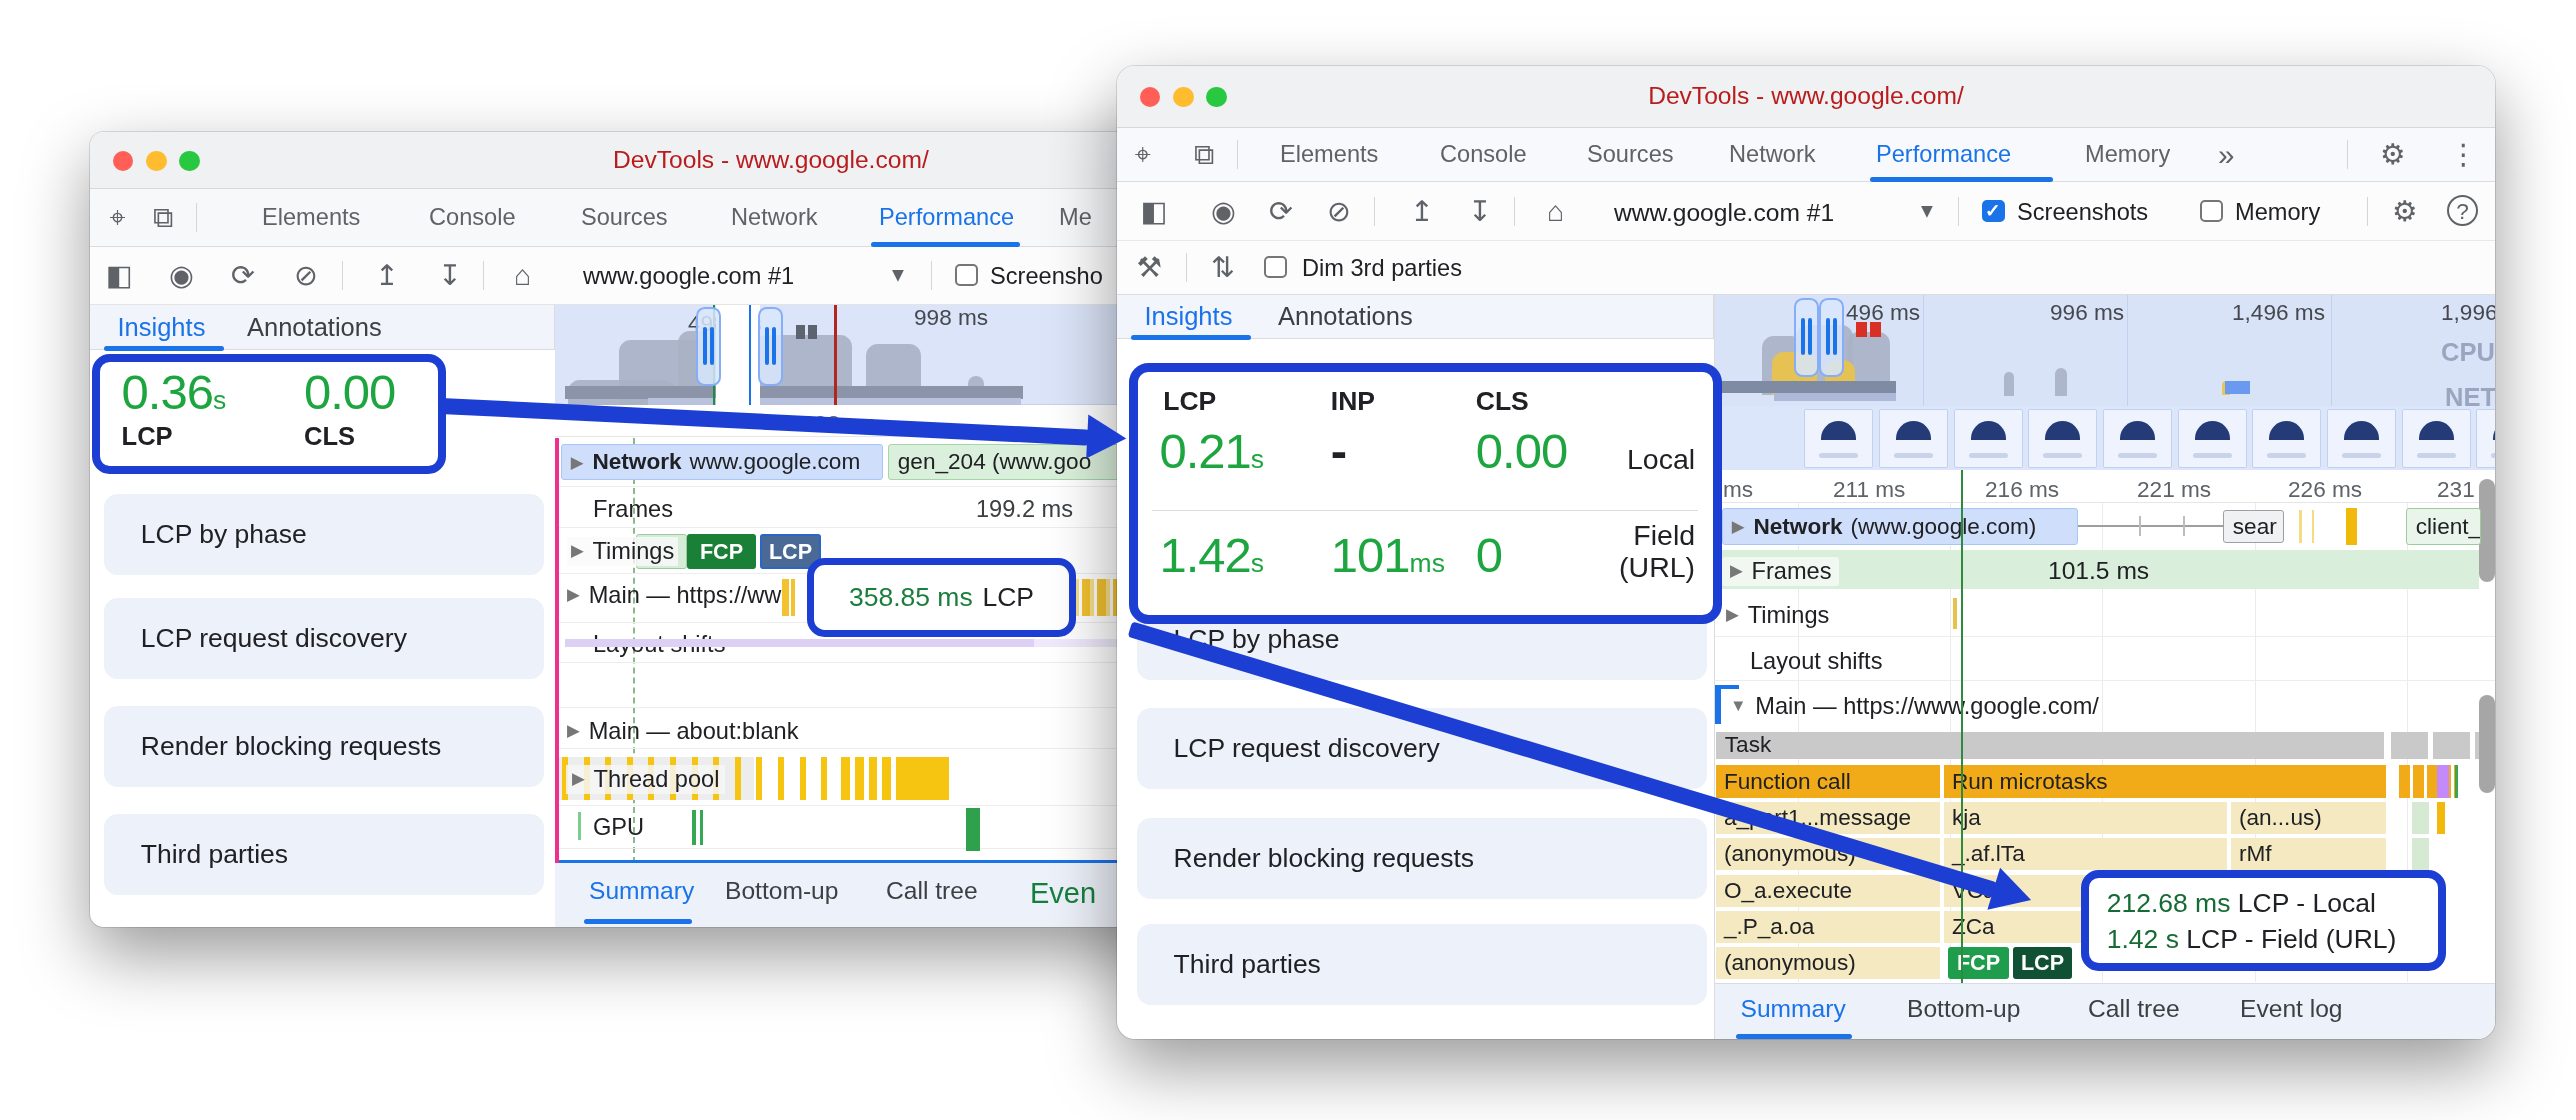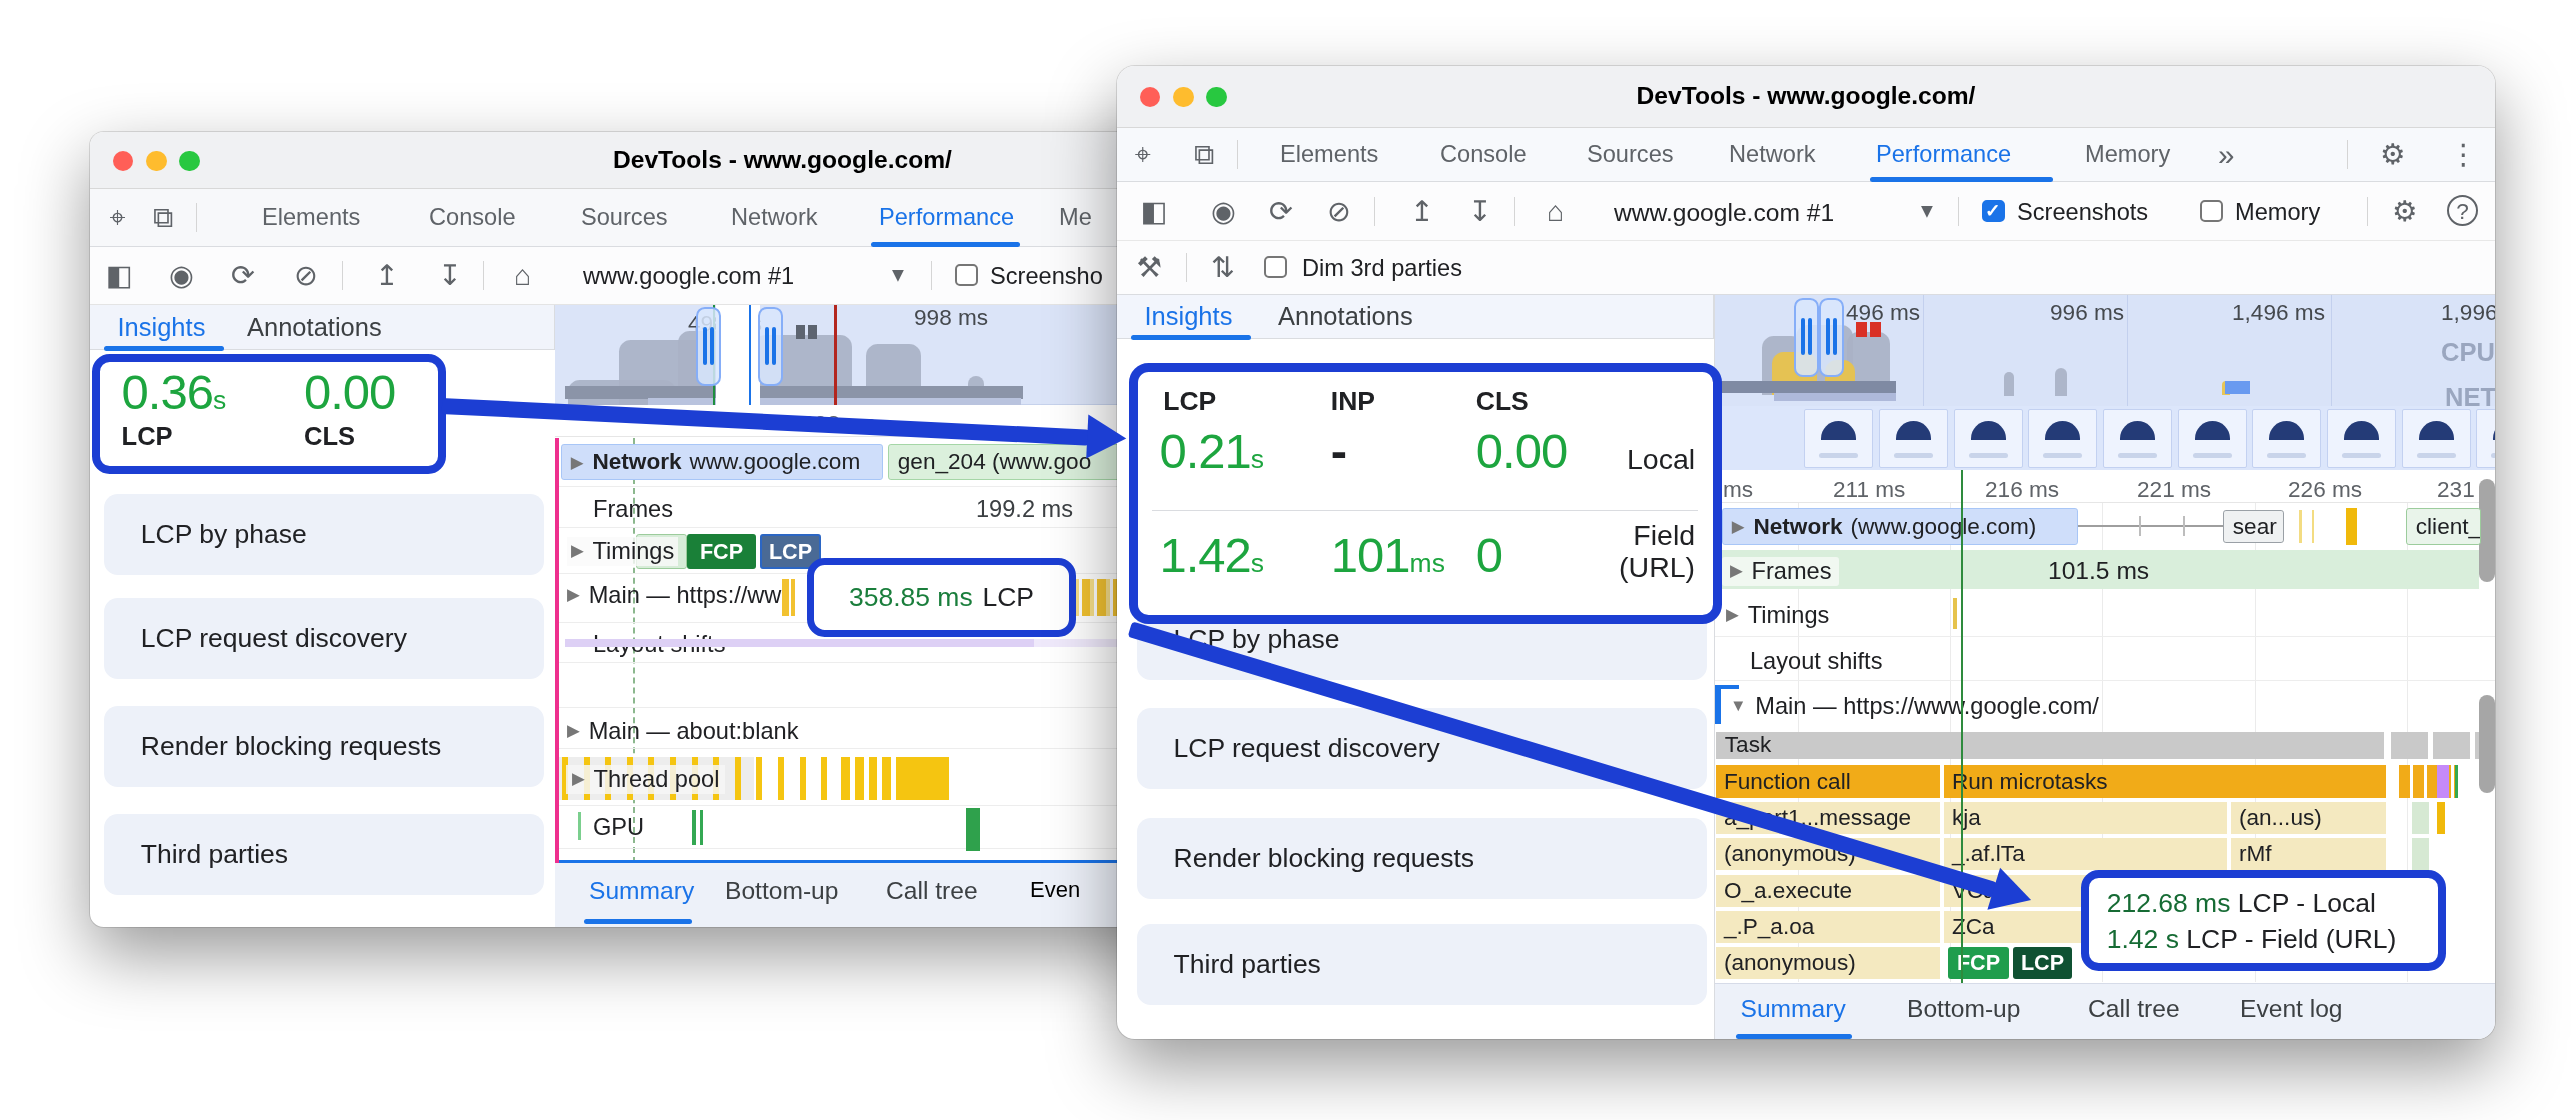--- a/index.html
+++ b/index.html
@@ -6,21 +6,21 @@
   --blue:#1a73e8; --ann:#1c3ed3; --green:#1da53f; --ink:#202124; --gray:#5f6368;
 }
 *{box-sizing:border-box}
 body{margin:0;width:2576px;height:1121px;background:#ffffff;position:relative;overflow:hidden;
      font-family:"Liberation Sans",sans-serif;color:var(--ink)}
 .abs{position:absolute}
 .win{position:absolute;background:#fff;overflow:hidden;
      box-shadow:0 27.5px 69px rgba(0,0,0,.40),0 0 0 1px rgba(0,0,0,.12)}
 .tl{position:absolute;width:20.6px;height:20.6px;border-radius:50%}
 .titlebar{position:absolute;left:0;right:0;background:#f0f1f3;border-bottom:1px solid #d8d8d8}
-.wtitle{position:absolute;font-size:24.6px;font-weight:700;color:#000000;white-space:nowrap}
+.wtitle{position:absolute;font-size:24.6px;font-weight:400;color:#b91c1c;white-space:nowrap}
 .strip{position:absolute;left:0;right:0;border-bottom:1px solid #dadce0}
 .tabtxt{position:absolute;font-size:23.6px;color:var(--gray);white-space:nowrap}
 .tabtxt.active{color:var(--blue)}
 .u{position:absolute;height:4.9px;background:var(--blue);border-radius:2.9px}
 .ic{position:absolute;font-size:28.5px;color:var(--gray);line-height:1}
 .sep{position:absolute;width:1px;background:#d5d5d5}
 .cb{position:absolute;width:22.6px;height:22.6px;border:2.9px solid #767676;border-radius:4.9px;background:#fff}
 .cb.on{background:var(--blue);border-color:var(--blue)}
 .cb.on::after{content:"✓";position:absolute;left:1px;top:-2px;color:#fff;font-size:18.7px;font-weight:700}
 .card{position:absolute;background:#edf1f9;border-radius:13.8px;display:flex;align-items:center}
@@ -221,21 +221,21 @@
   <div class="frag" style="left:488px;top:680px;width:2.9px;height:27.5px;background:#7bcf8e"></div>
   <div class="frag" style="left:602px;top:678px;width:3.9px;height:35px;background:#34a853"></div>
   <div class="frag" style="left:610px;top:678px;width:2.9px;height:35px;background:#34a853"></div>
   <div class="frag" style="left:876px;top:676px;width:13.8px;height:43px;background:#2fa14c"></div>
 
   <div class="frag" style="left:465px;top:728px;width:779px;height:2.9px;background:#1a73e8"></div>
   <div class="btabs" style="left:465px;top:731px;width:779px;height:64px">
     <span class="tabtxt active" style="left:34px;top:13.8px;font-size:24.6px">Summary</span>
     <span class="tabtxt" style="left:170px;top:13.8px;font-size:24.6px;color:#3c4043">Bottom-up</span>
     <span class="tabtxt" style="left:331px;top:13.8px;font-size:24.6px;color:#3c4043">Call tree</span>
-    <span class="tabtxt" style="left:475px;top:13.8px;font-size:22px;color:#000000">Even</span>
+    <span class="tabtxt" style="left:475px;top:13.8px;font-size:29px;color:#15803d">Even</span>
     <div class="u" style="left:28.5px;top:56px;width:108px"></div>
   </div>
 </div>
 
 <div class="win" style="left:1117px;top:66px;width:1378px;height:973px;border-radius:17.7px;z-index:20">
 
   <div class="titlebar" style="top:0;height:62px">
     <span class="tl" style="left:22.6px;top:20.6px;background:#ff5f57"></span>
     <span class="tl" style="left:56px;top:20.6px;background:#febc2e"></span>
     <span class="tl" style="left:89px;top:20.6px;background:#28c840"></span>

